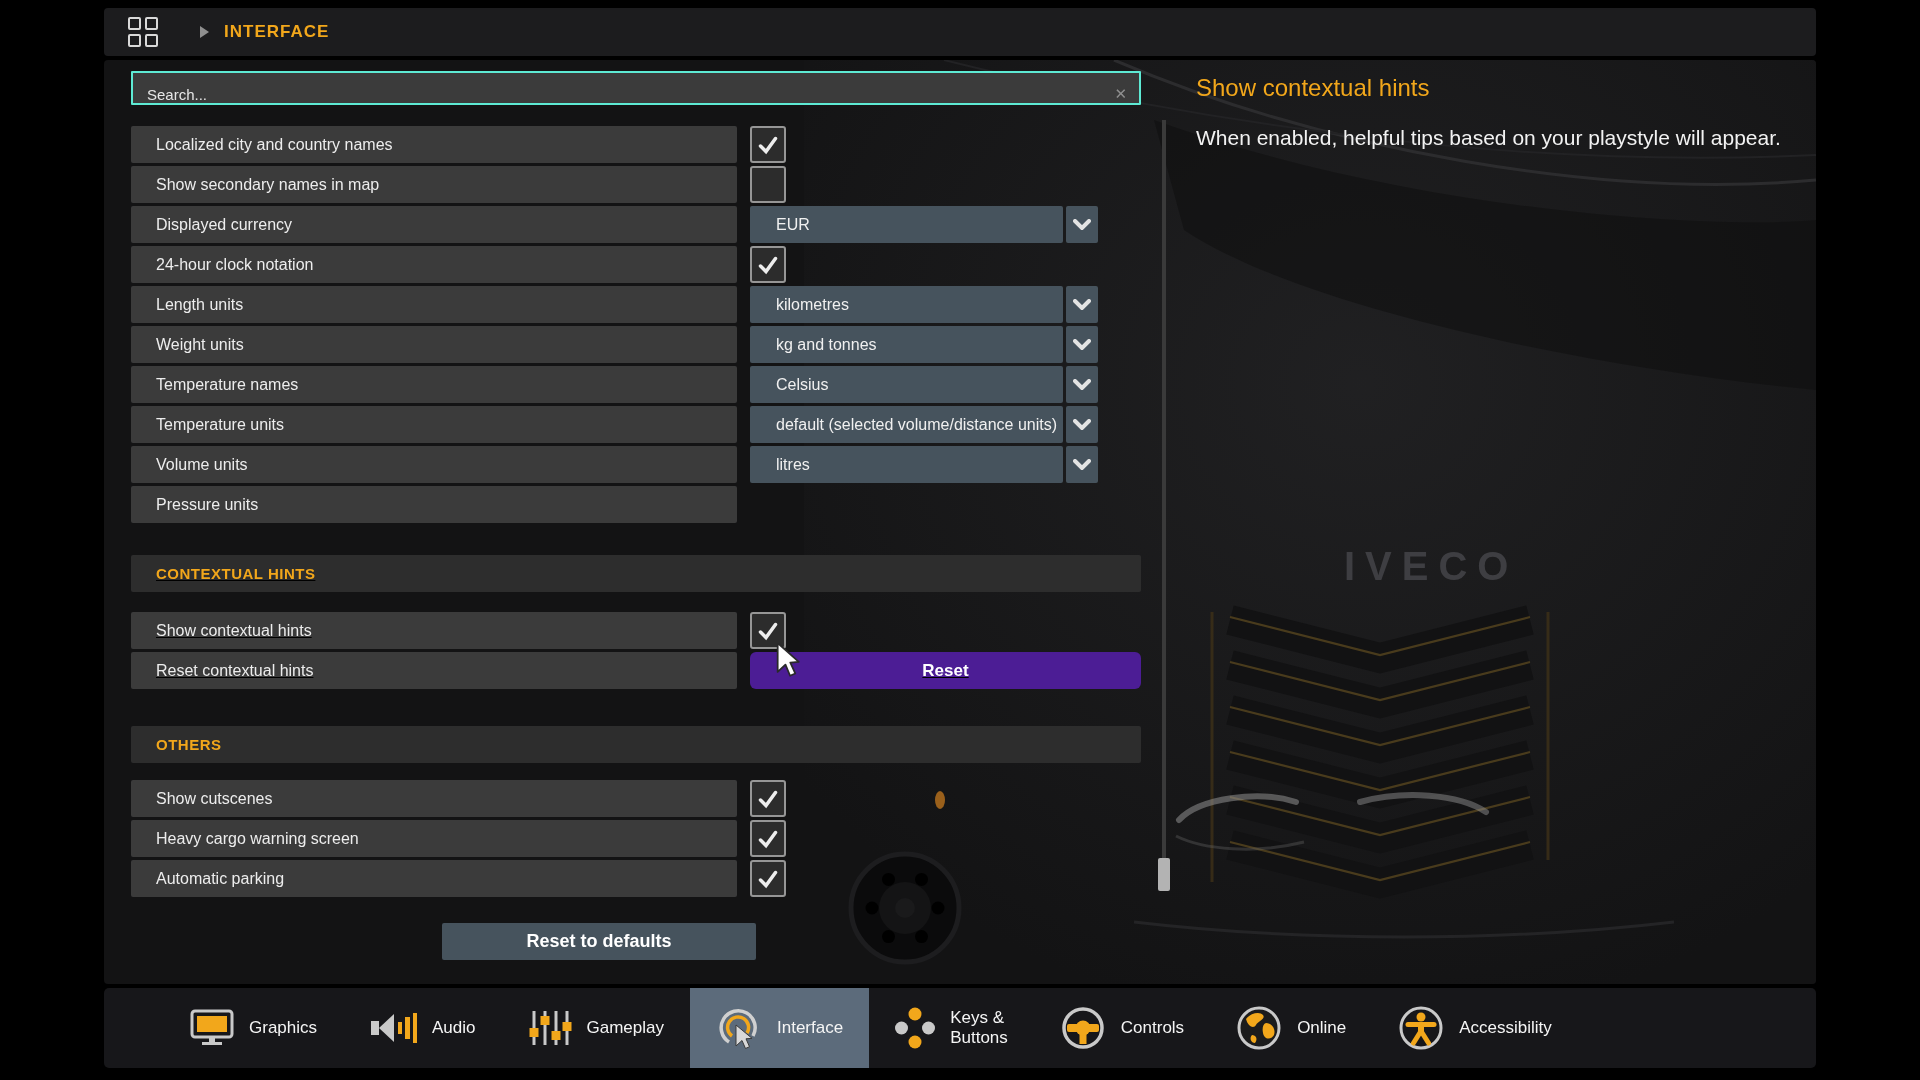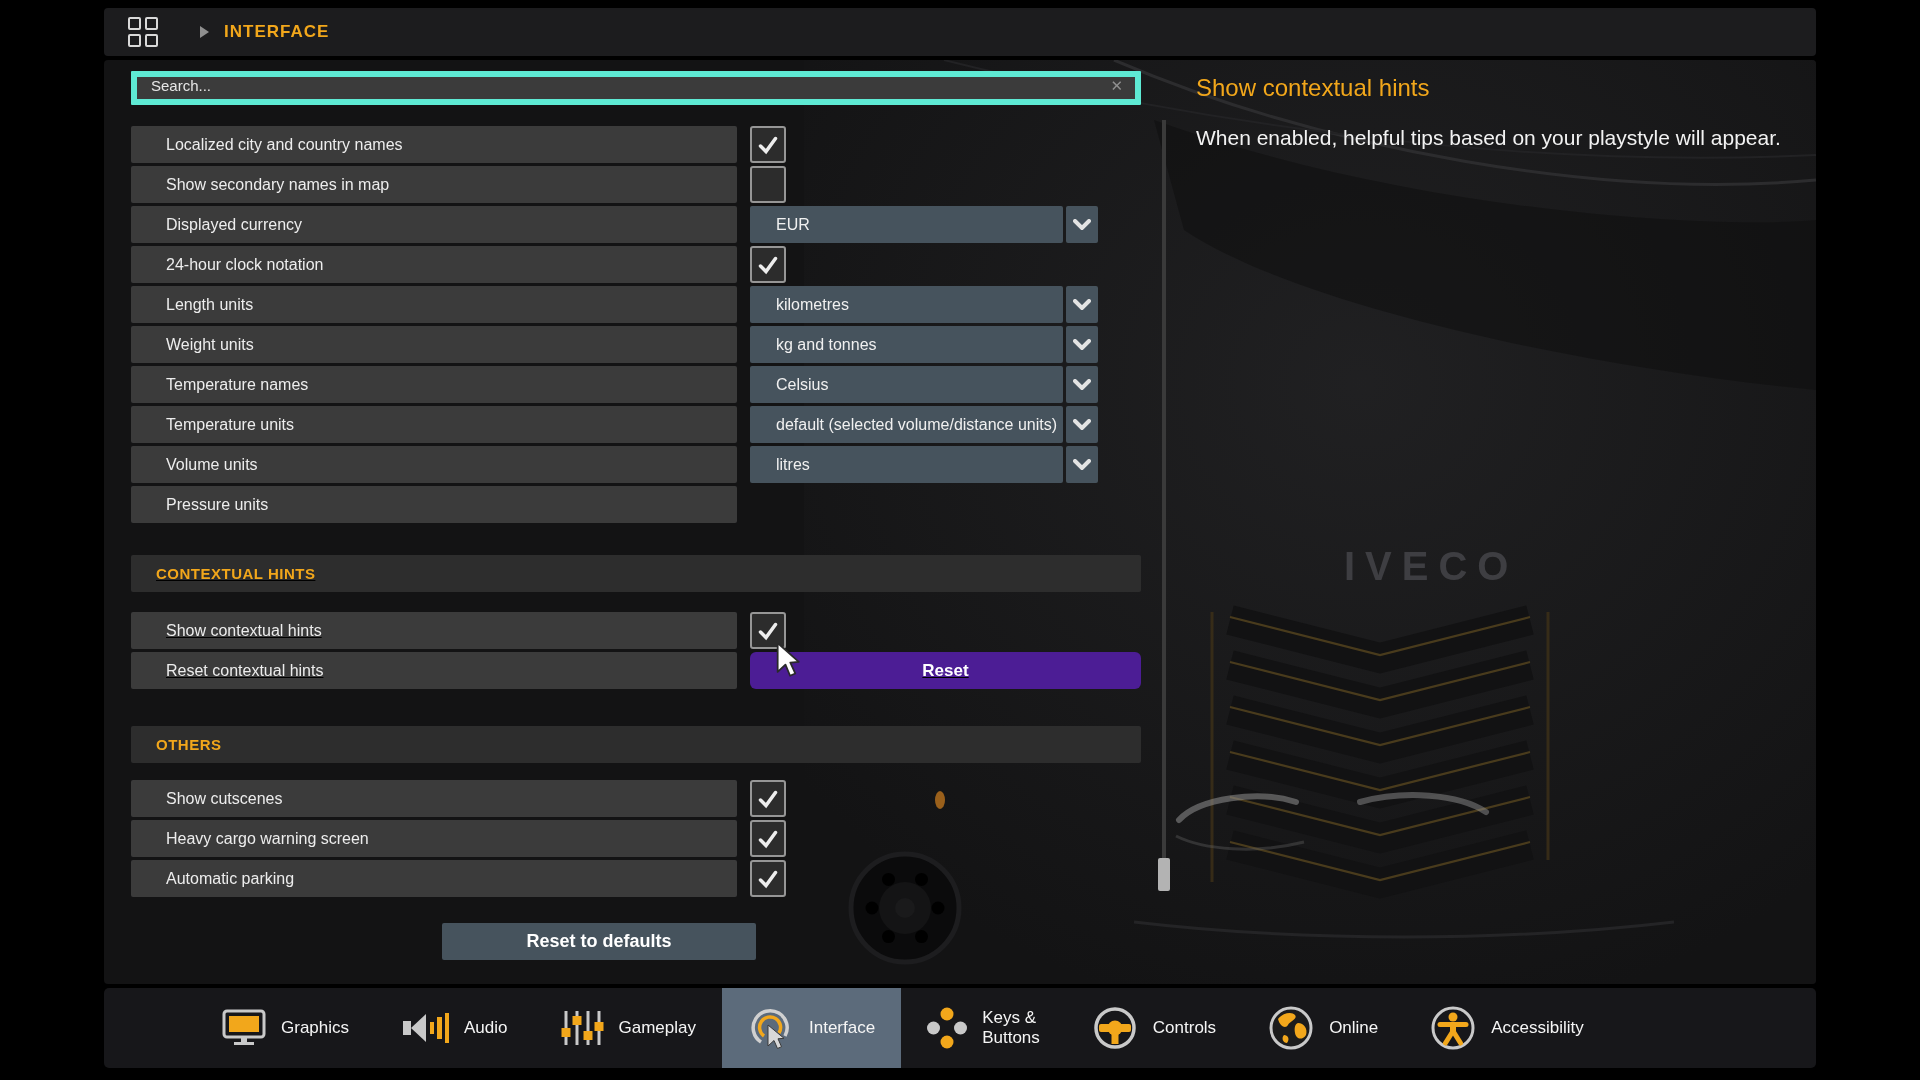--- a/index.html
+++ b/index.html
@@ -15,39 +15,39 @@
   .crumb-arrow { width:0; height:0; border-left:9px solid #8f8f8f; border-top:6px solid transparent;
                  border-bottom:6px solid transparent; margin-left:42px; }
   .crumb-title { margin-left:15px; color:#f2a71b; font-size:17px; font-weight:bold; letter-spacing:1px; }
 
   
   .content { position:absolute; left:104px; top:60px; width:1712px; height:924px;
              background:#131314; border-radius:4px; overflow:hidden; }
   .truck-art { position:absolute; left:700px; top:0; width:1012px; height:924px; z-index:0; }
 
   .searchbox { position:absolute; left:27px; top:11px; width:1010px; height:34px; z-index:2;
-               background:#3b3b3b; border:6px solid #5eead4; border-radius:1px;
-               display:flex; align-items:flex-start; }
+               background:#3b3b3b; border:2px solid #5eead4; border-radius:1px;
+               display:flex; align-items:flex-end; }
   .searchbox input { flex:1; background:transparent; border:none; outline:none; color:#e6e6e6;
                      font-size:15px; padding-left:14px; }
   .searchbox input::placeholder { color:#e6e6e6; opacity:1; }
   .search-clear { color:#8f8f8f; font-size:15px; padding:0 12px; cursor:default; }
 
   .list { position:absolute; left:27px; top:66px; width:1010px; z-index:2; }
   .group.g1 { margin-top:32px;text-decoration:underline; }
   .group.g2 { margin-top:37px; }
   .section-header { width:1010px; height:37px; background:#2d2d2d; border-radius:2px;
                     display:flex; align-items:center; padding-left:25px;
                     color:#f2a71b; font-size:15px; font-weight:bold; letter-spacing:.5px; }
   .group.g1 .section-header { margin-bottom:20px; }
   .group.g2 .section-header { margin-bottom:17px; }
 
   .row { display:flex; height:37px; margin-bottom:3px; }
   .row-label { width:606px; margin-right:13px; background:#3b3b3b; border-radius:2px;
-               display:flex; align-items:center; padding-left:35px; color:#ededed; font-size:16px; }
+               display:flex; align-items:center; padding-left:25px; color:#ededed; font-size:16px; }
   .checkbox { width:36px; height:37px; background:#2c2c2c; border:2px solid #969696;
               border-radius:3px; display:flex; align-items:center; justify-content:center; }
   .dropdown { width:348px; display:flex; }
   .dd-main { flex:1; background:#46535d; border-radius:2px; display:flex; align-items:center;
              padding-left:26px; color:#f0f0f0; font-size:16px; }
   .dd-btn { width:32px; margin-left:3px; background:#46535d; border-radius:2px;
             display:flex; align-items:center; justify-content:center; }
   .row-btn { width:391px; background:#4c1d95; border-radius:6px; color:#fff; font-size:17px;
              font-weight:bold; display:flex; align-items:center; justify-content:center; }
 
@@ -62,21 +62,21 @@
 
   .detail { position:absolute; left:1092px; top:14px; width:600px; z-index:1; }
   .detail-title { color:#f2a71b; font-size:24px; }
   .detail-desc { margin-top:24px; color:#f2f2f2; font-size:21px; }
 
   .cursor { position:absolute; left:672px; top:583px; z-index:10; }
 
   
   .navbar { position:absolute; left:104px; top:988px; width:1712px; height:80px;
             background:#17171a; border-radius:5px; display:flex; align-items:center;
-            padding-left:92px; }
+            padding-left:60px; }
   .nav-item { display:flex; align-items:center; height:80px; padding:0 26px; }
   .nav-item.selected { background:#5c6b7b; }
   .nav-icon { display:flex; align-items:center; }
   .nav-label { margin-left:15px; color:#f5f5f5; font-size:17px; line-height:20px; }
 </style>
 </head>
 <body>
 
 <div class="screen">
 

